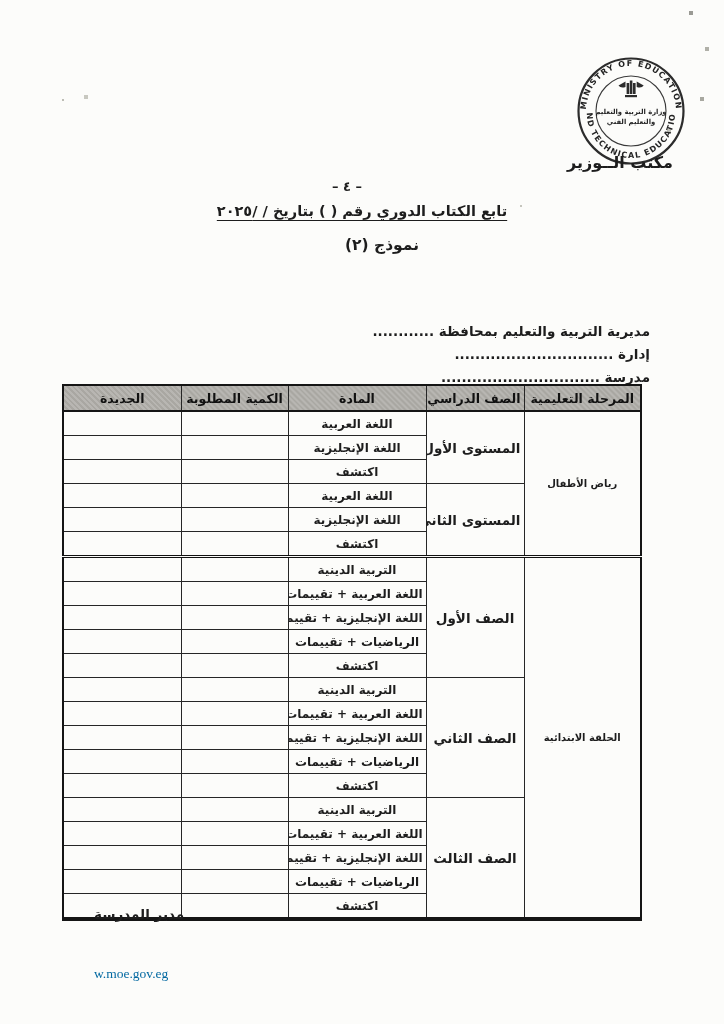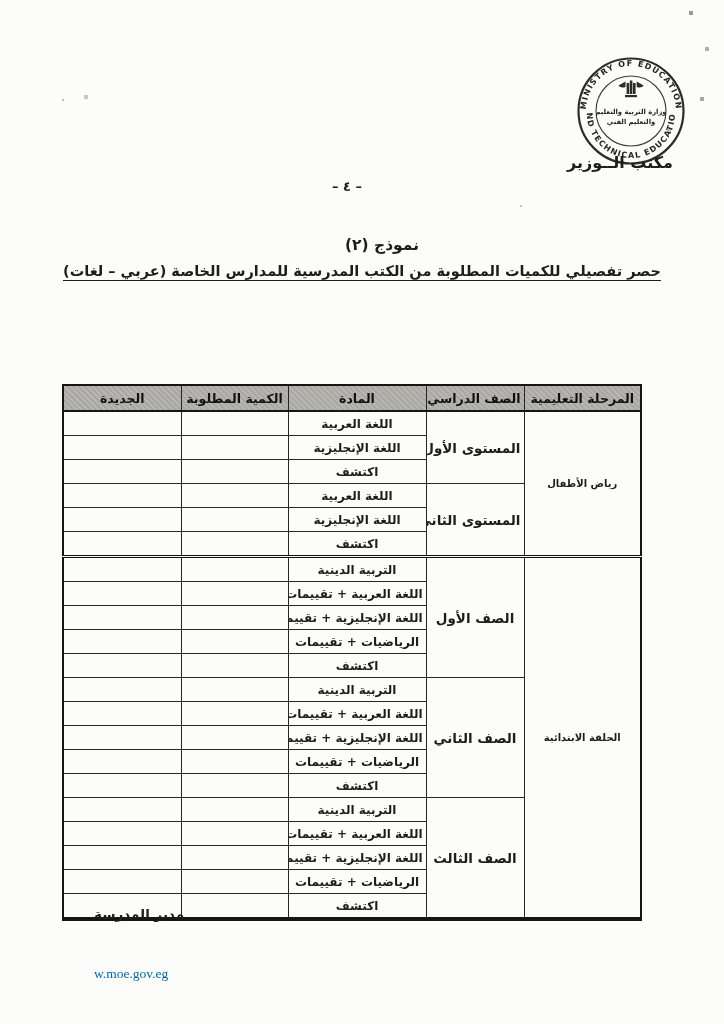--- a/index.html
+++ b/index.html
@@ -86,23 +86,28 @@
         <path d="M60.7,31 q5,1.5 7,-1.5 l-7,-4 z"></path>
         <rect x="49" y="39" width="12" height="2.2"></rect>
       </g>
       <text x="55" y="58" text-anchor="middle" font-size="6.8" font-weight="bold" fill="#242424" direction="rtl" font-family="DejaVu Sans, sans-serif">وزارة التربية والتعليم</text>
       <text x="55" y="68" text-anchor="middle" font-size="6.8" font-weight="bold" fill="#242424" direction="rtl" font-family="DejaVu Sans, sans-serif">والتعليم الفني</text>
     </svg>
   </div>
   <div class="seal-label">مكتب الــوزير</div>
 
   <div class="page-number">– ٤ –</div>
+  <div class="circular-line">تابع الكتاب الدوري رقم (        ) بتاريخ      /      /٢٠٢٥</div>
   <div class="form-title">نموذج (٢)</div>
-  <div class="subject-line-1">حصر تفصيلي للكميات المطلوبة من الكتب المدرسية للمدارس الخاصة (عربي – لغات)</div>
-
+
+  <div class="org-lines">
+    <div>مديرية التربية والتعليم بمحافظة ............</div>
+    <div>إدارة ...............................</div>
+    <div>مدرسة ...............................</div>
+  </div>
 
   <table class="books-table">
     <colgroup>
       <col class="col-stage">
         <col class="col-grade">
         <col class="col-subject">
         <col class="col-qty">
         <col class="col-type">
     </colgroup>
     <thead>

